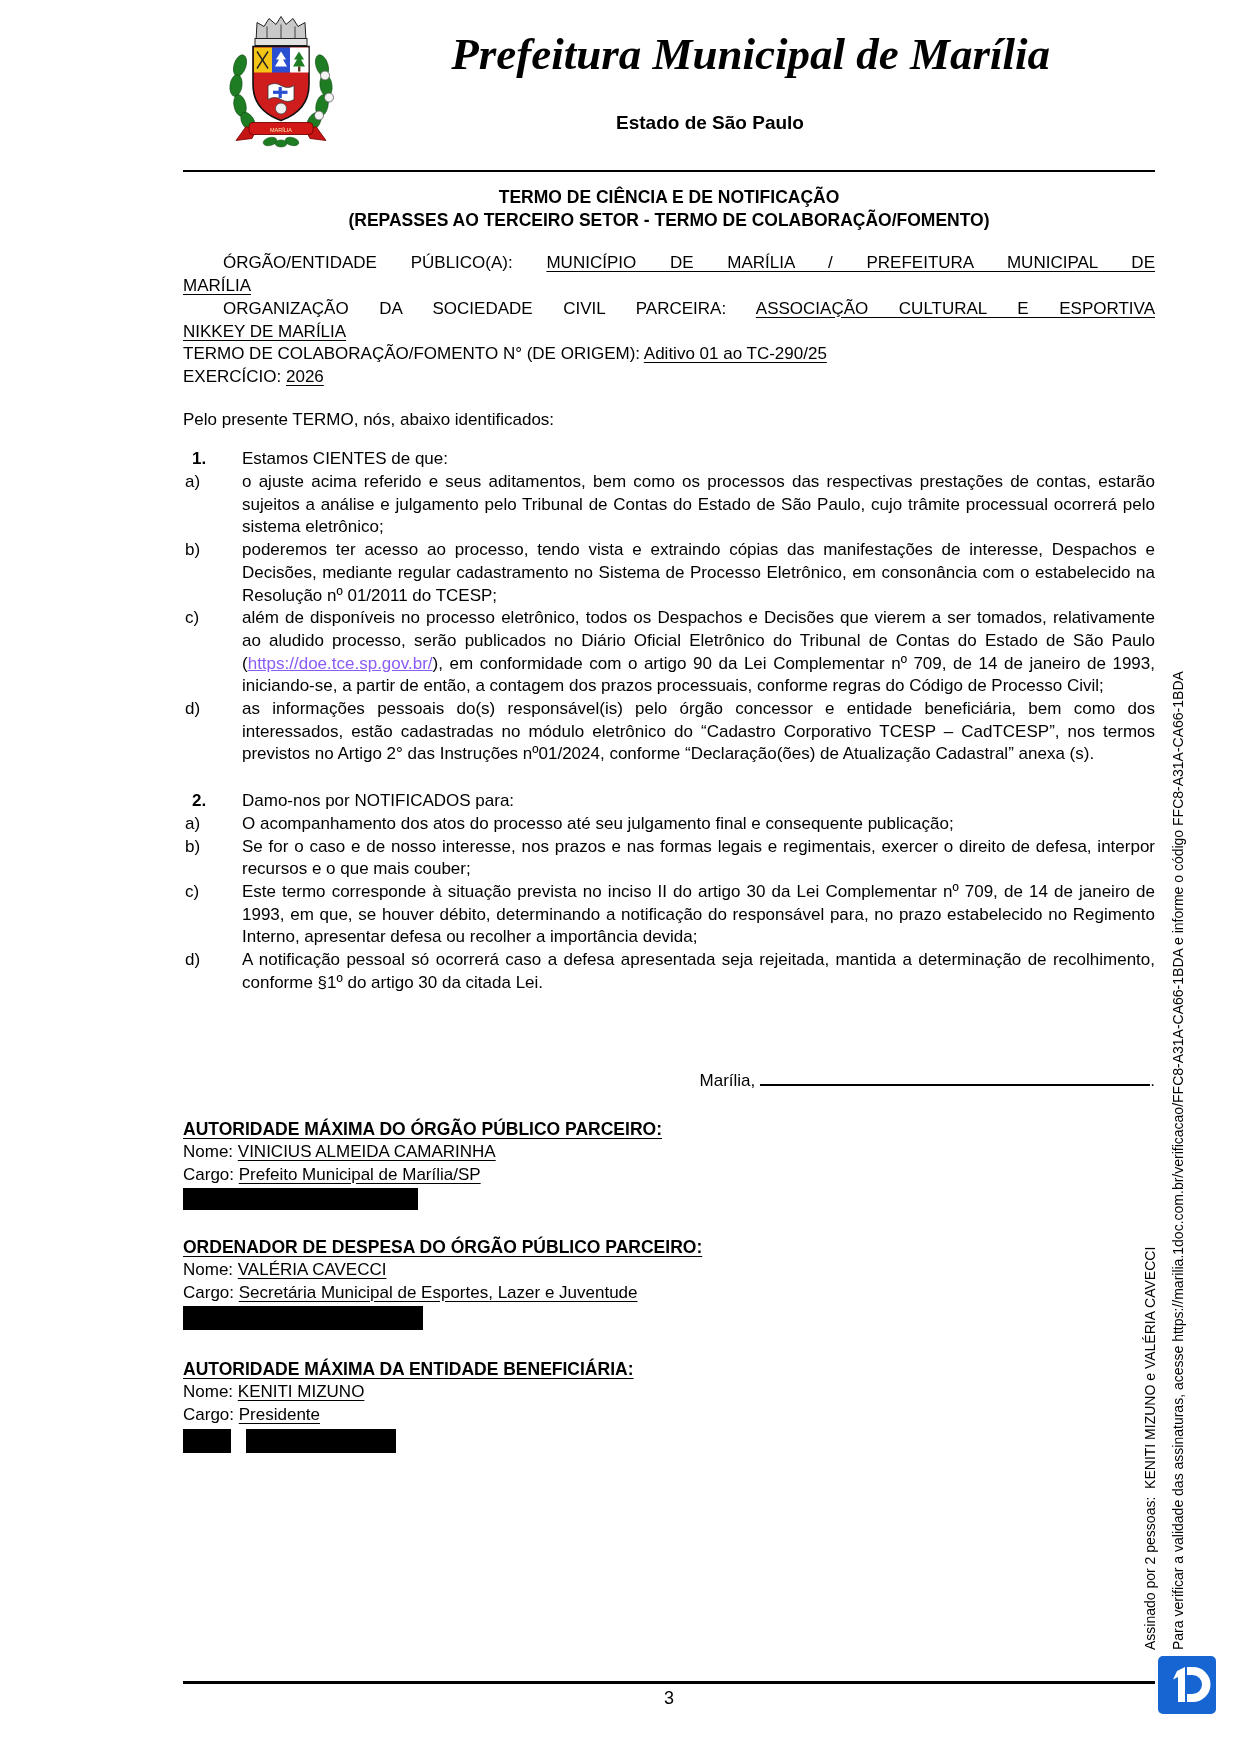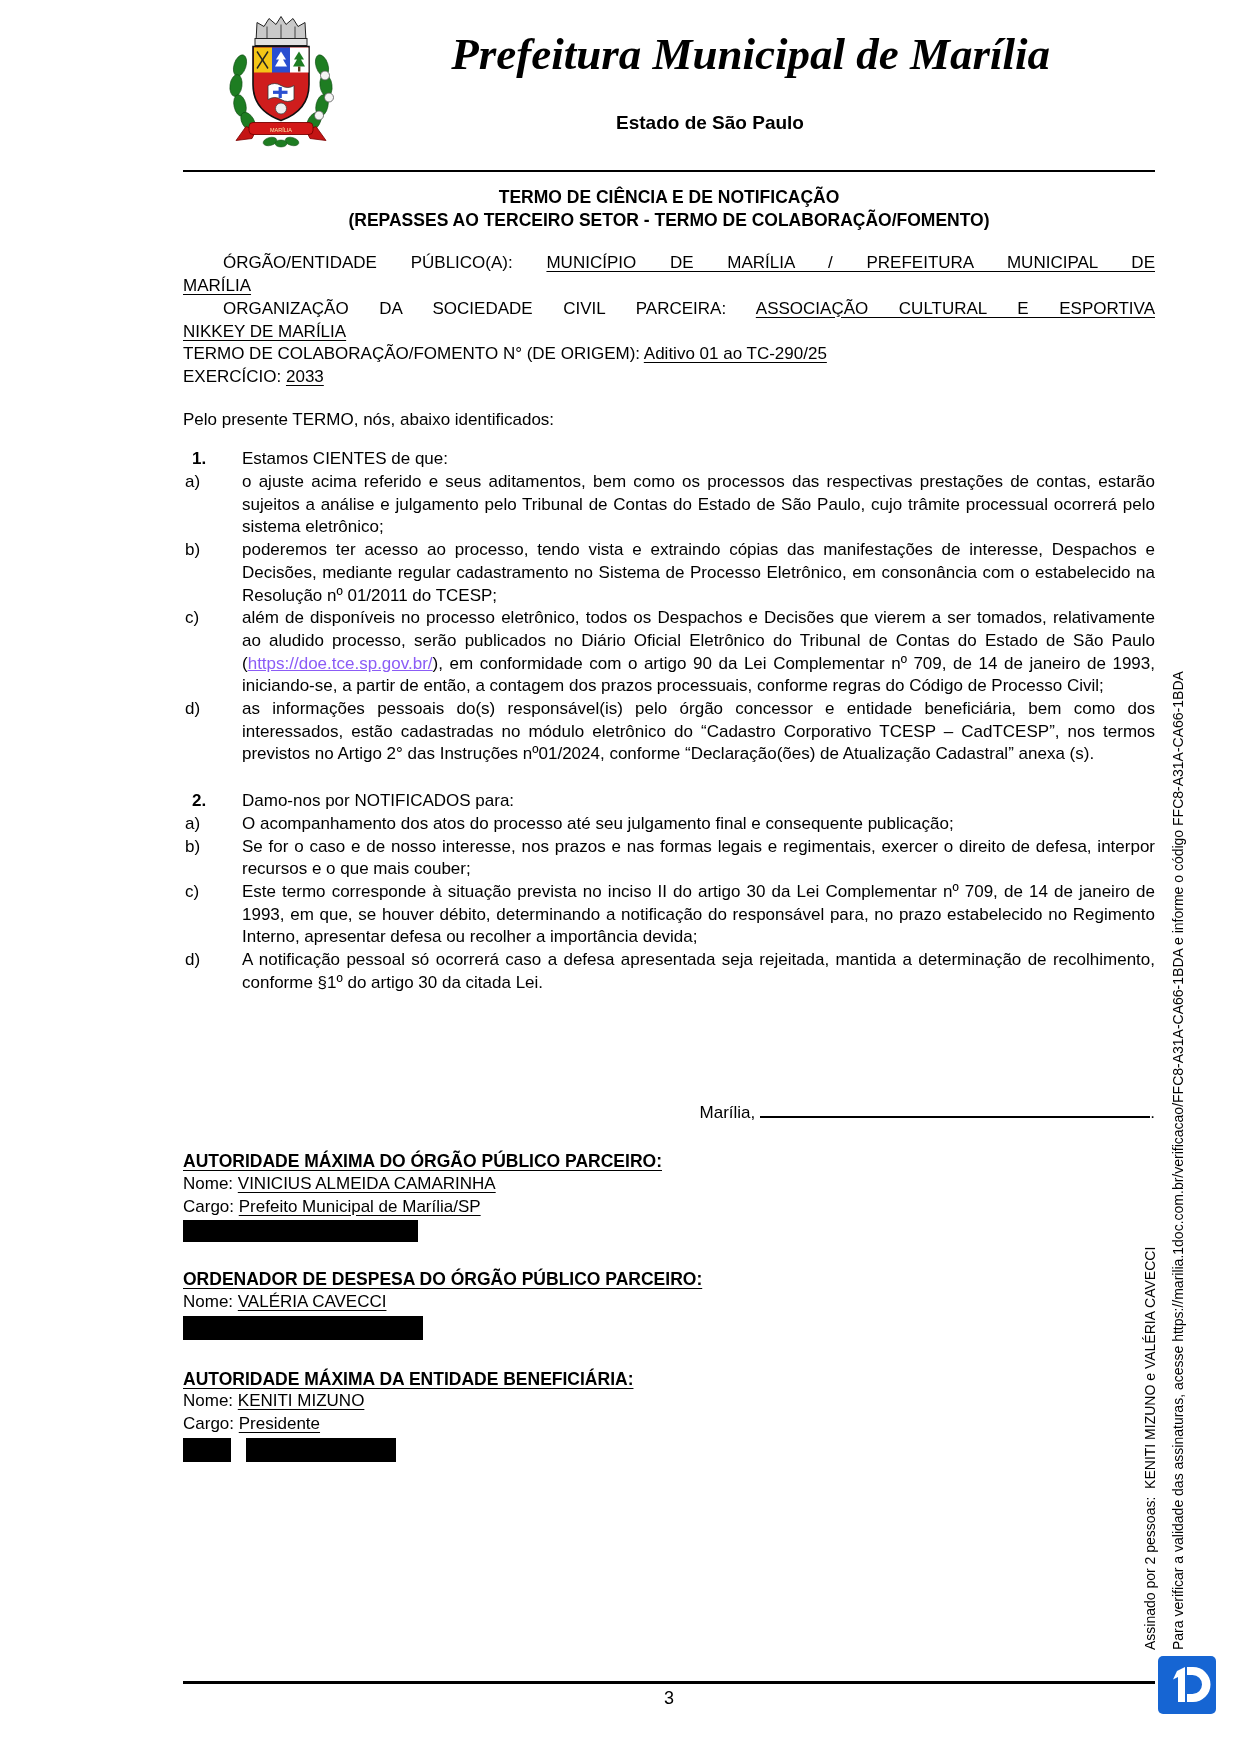--- a/index.html
+++ b/index.html
@@ -24,21 +24,21 @@
   .u{text-decoration:underline;text-underline-offset:3px;}
   .i{font-style:italic;}
   .intro{margin-top:20px;}
   .sec{margin-top:0;}
   .sec2{margin-top:24px;}
   .sec .head{margin-top:14px;}
   .item{position:relative;padding-left:59px;text-align:justify;}
   .item > .lbl{position:absolute;left:2px;top:0;}
   .item > .lbl.num{left:9px;font-weight:bold;}
   .link{color:#8b5cf6;text-decoration:underline;cursor:pointer;}
-  .city-line{margin-top:104px;text-align:right;white-space:nowrap;}
+  .city-line{margin-top:72px;text-align:right;white-space:nowrap;}
   .blank{display:inline-block;width:390px;border-bottom:2px solid #000;height:17px;
          vertical-align:baseline;margin-left:5px;}
   
   .sig{margin-top:26px;}
   .sig3{margin-top:28px;}
   .sig .sg-h{font-weight:bold;text-decoration:underline;text-underline-offset:3px;font-size:17.5px;}
   .sig .line{}
   .bars{display:flex;gap:15px;margin-top:2px;}
   .bar{background:#000;}
   
@@ -116,21 +116,21 @@
   <main class="content">
     <div class="doc-title">TERMO DE CIÊNCIA E DE NOTIFICAÇÃO</div>
     <div class="doc-title">(REPASSES AO TERCEIRO SETOR - TERMO DE COLABORAÇÃO/FOMENTO)</div>
 
     <div class="fields" id="fields-block">
         <div class="fline stretch"><span>ÓRGÃO/ENTIDADE PÚBLICO(A): </span><span class="u">MUNICÍPIO DE MARÍLIA / PREFEITURA MUNICIPAL DE</span></div>
         <div class="fline"><span class="u">MARÍLIA</span></div>
         <div class="fline stretch"><span>ORGANIZAÇÃO DA SOCIEDADE CIVIL PARCEIRA: </span><span class="u">ASSOCIAÇÃO CULTURAL E ESPORTIVA</span></div>
         <div class="fline"><span class="u">NIKKEY DE MARÍLIA</span></div>
         <div class="fline"><span>TERMO DE COLABORAÇÃO/FOMENTO N° (DE ORIGEM): </span><span class="u">Aditivo 01 ao TC-290/25</span></div>
-        <div class="fline"><span>EXERCÍCIO: </span><span class="u">2033</span></div>
+        <div class="fline"><span>EXERCÍCIO: </span><span class="u">2026</span></div>
       </div>
 
     <p class="intro">Pelo presente TERMO, nós, abaixo identificados:</p>
 
     <div id="sections-block">
         <div class="sec">
           <div class="item head"><span class="lbl num">1.</span><span>Estamos CIENTES de que:</span></div>
           <div class="item"><span class="lbl">a)</span><span>o ajuste acima referido e seus aditamentos, bem como os processos das respectivas prestações de contas, estarão sujeitos a análise e julgamento pelo Tribunal de Contas do Estado de São Paulo, cujo trâmite processual ocorrerá pelo sistema eletrônico;</span></div>
           <div class="item"><span class="lbl">b)</span><span>poderemos ter acesso ao processo, tendo vista e extraindo cópias das manifestações de interesse, Despachos e Decisões, mediante regular cadastramento no Sistema de Processo Eletrônico, em consonância com o estabelecido na Resolução nº 01/2011 do TCESP;</span></div>
           <div class="item"><span class="lbl">c)</span><span>além de disponíveis no processo eletrônico, todos os Despachos e Decisões que vierem a ser tomados, relativamente ao aludido processo, serão publicados no Diário Oficial Eletrônico do Tribunal de Contas do Estado de São Paulo (</span><span class="link">https://doe.tce.sp.gov.br/</span><span>), em conformidade com o artigo 90 da Lei Complementar nº 709, de 14 de janeiro de 1993, iniciando-se, a partir de então, a contagem dos prazos processuais, conforme regras do Código de Processo Civil;</span></div>
@@ -154,20 +154,21 @@
           <div class="sg-h">AUTORIDADE MÁXIMA DO ÓRGÃO PÚBLICO PARCEIRO:</div>
           <div class="line"><span>Nome: </span><span class="u">VINICIUS ALMEIDA CAMARINHA</span></div>
           <div class="line"><span>Cargo: </span><span class="u">Prefeito Municipal de Marília/SP</span></div>
           <div class="bars">
             <div class="bar" style="width: 235px; height: 22px; background: rgb(0, 0, 0);"></div>
           </div>
         </div>
         <div class="sig">
           <div class="sg-h">ORDENADOR DE DESPESA DO ÓRGÃO PÚBLICO PARCEIRO:</div>
           <div class="line"><span>Nome: </span><span class="u">VALÉRIA CAVECCI</span></div>
+          <div class="line"><span>Cargo: </span><span class="u">Secretária Municipal de Esportes, Lazer e Juventude</span></div>
           <div class="bars">
             <div class="bar" style="width: 240px; height: 24px; background: rgb(0, 0, 0);"></div>
           </div>
         </div>
         <div class="sig sig3">
           <div class="sg-h">AUTORIDADE MÁXIMA DA ENTIDADE BENEFICIÁRIA:</div>
           <div class="line"><span>Nome: </span><span class="u">KENITI MIZUNO</span></div>
           <div class="line"><span>Cargo: </span><span class="u">Presidente</span></div>
           <div class="bars">
             <div class="bar" style="width: 48px; height: 24px; background: rgb(0, 0, 0);"></div>

